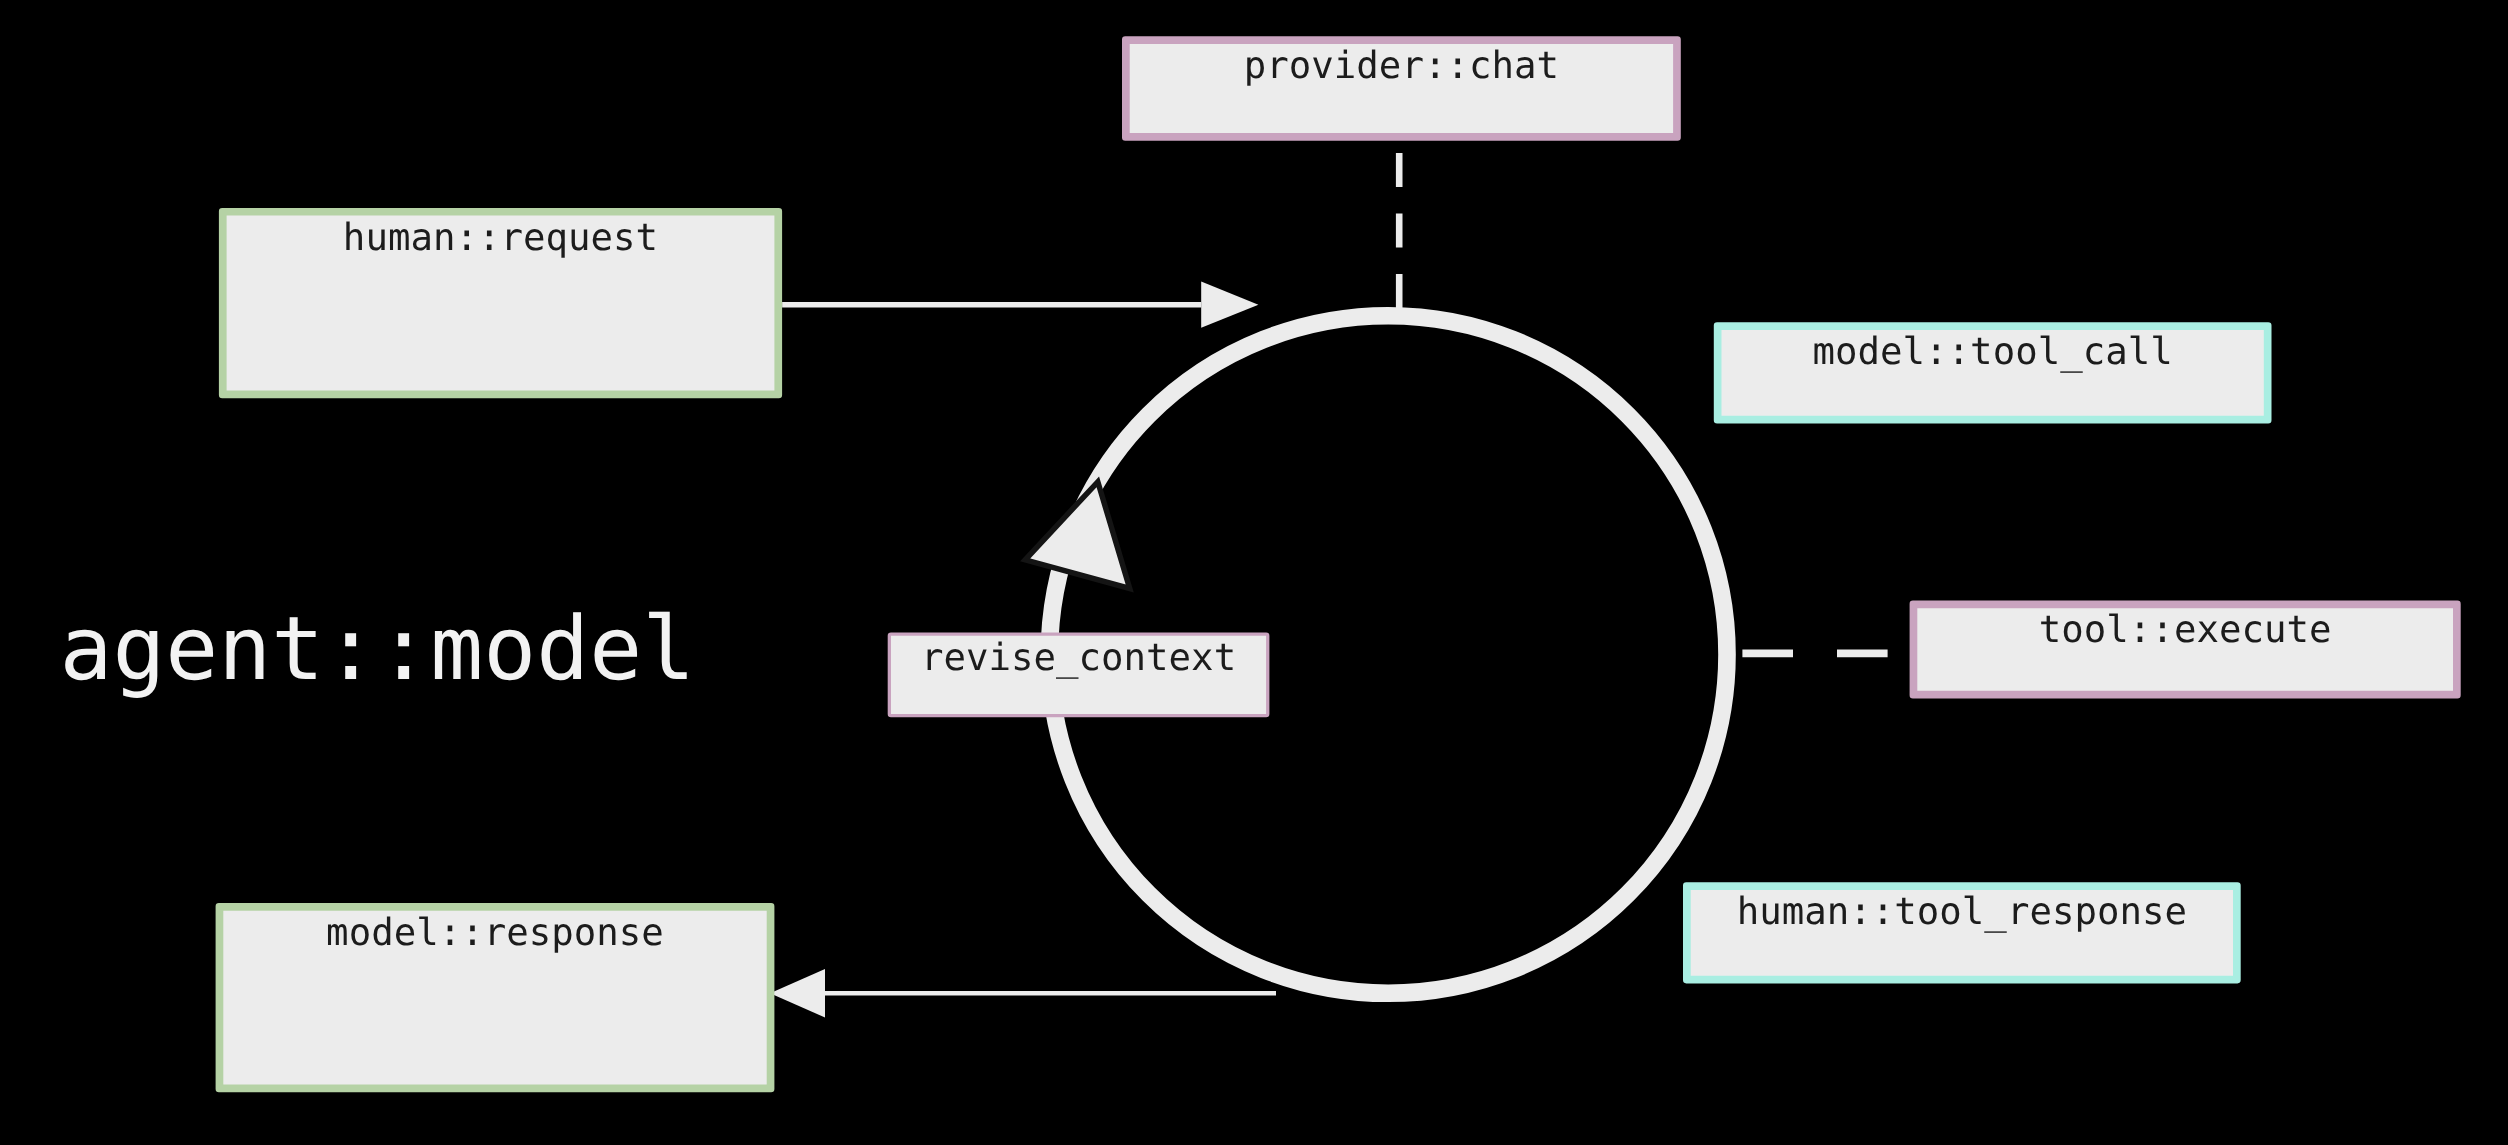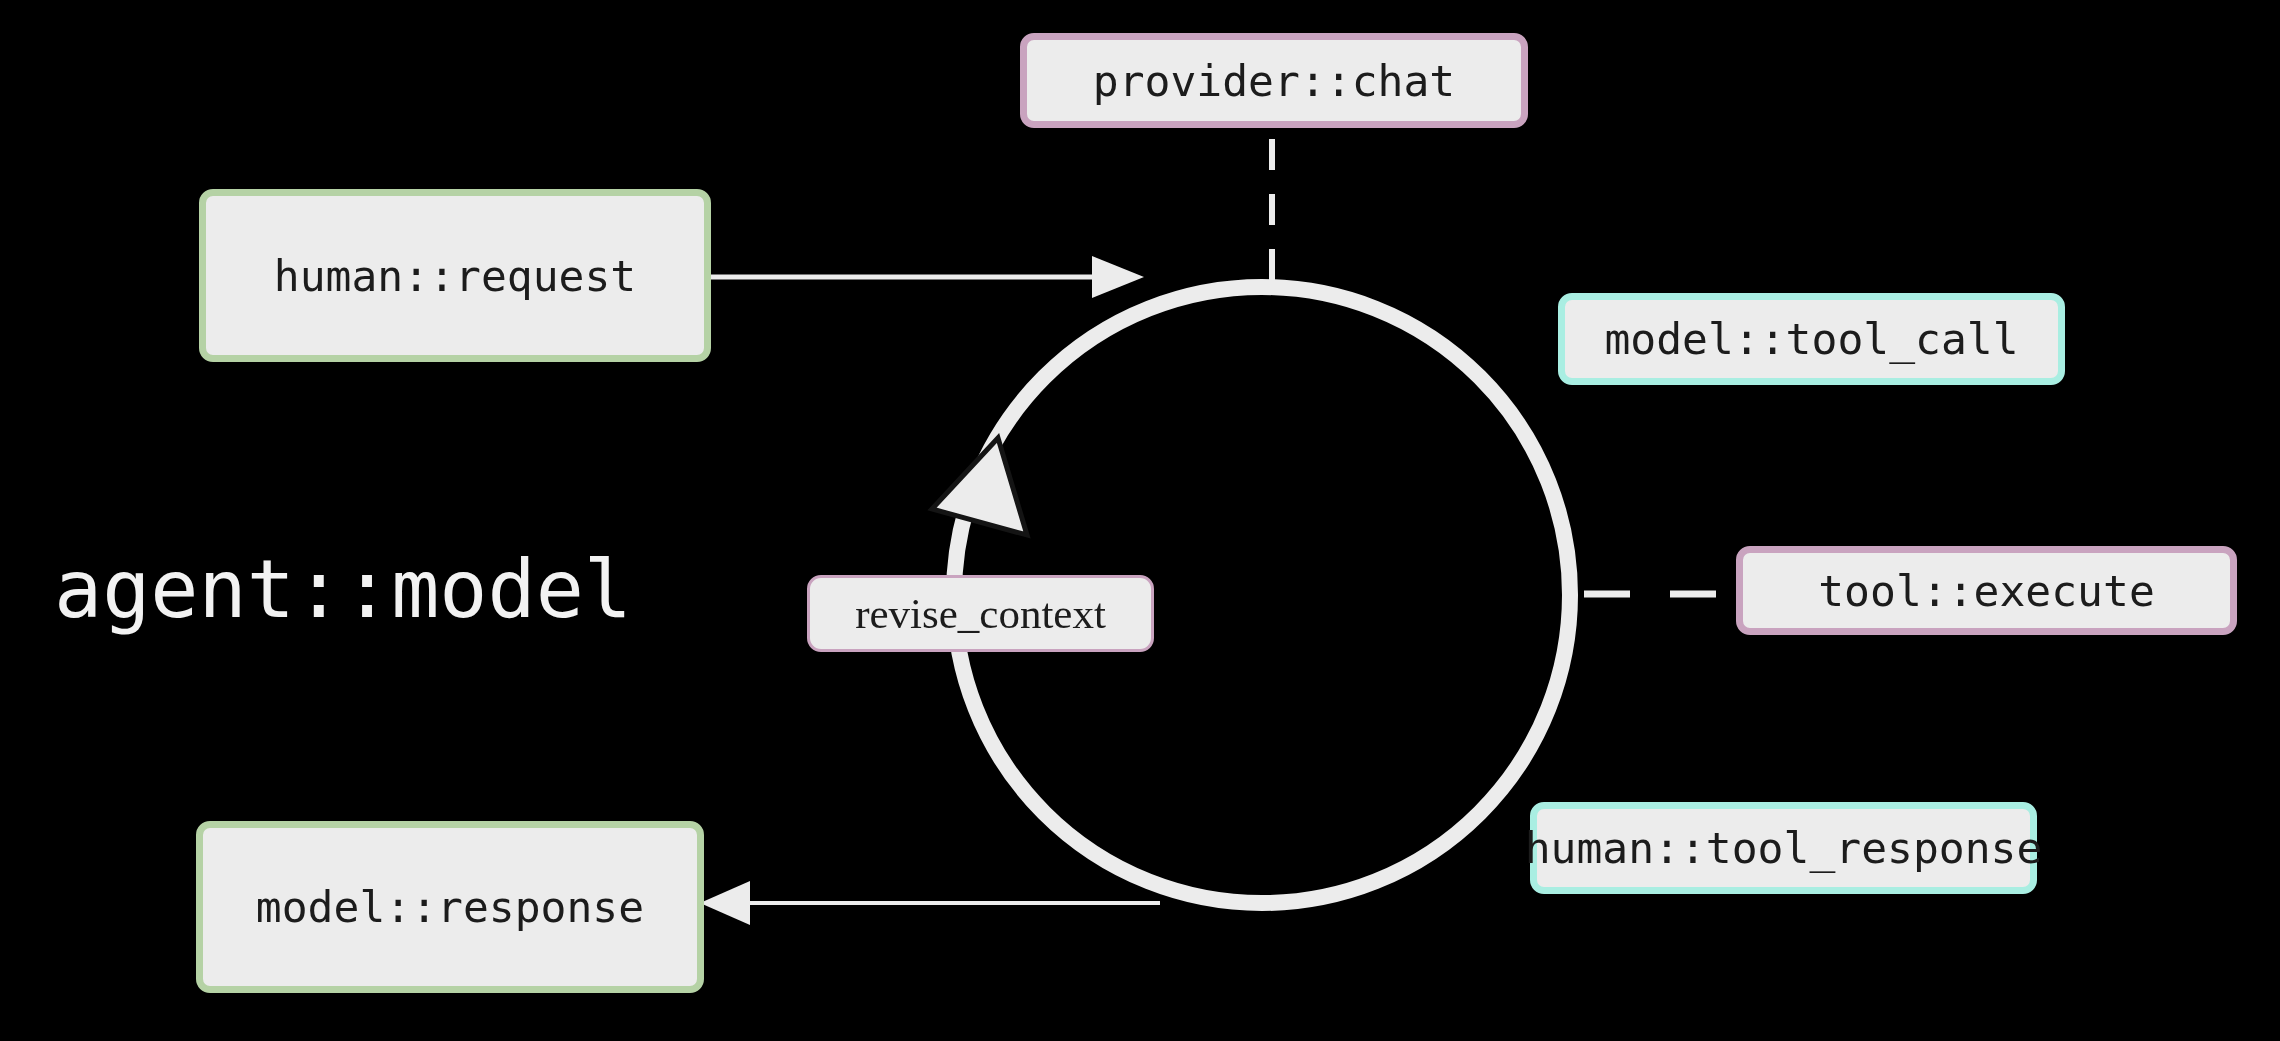--- a/index.html
+++ b/index.html
@@ -18,32 +18,32 @@
     position:relative;
     width:2280px;height:1041px;
     background:var(--c-background);
     overflow:hidden;
     font-family:"DejaVu Sans Mono","Liberation Mono",monospace;
   }
   .layer{position:absolute;left:0;top:0;width:2280px;height:1041px;}
   .node{
     position:absolute;
     background:var(--c-node_fill);
-    display:flex;align-items:center;justify-content:center;
+    display:flex;align-items:flex-start;justify-content:center;
     box-sizing:border-box;
-    border-radius:14px;
+    border-radius:3px;
     color:var(--c-text_dark);
-    font-size:43px;
+    font-size:34px;
     letter-spacing:0px;
     white-space:nowrap;
   }
   .node.pink{border:7px solid var(--c-accent_pink);}
   .node.green{border:7px solid var(--c-accent_green);}
   .node.cyan{border:7px solid var(--c-accent_cyan);}
-  .node.pink-thin{border:3px solid var(--c-accent_pink);font-family:Liberation Serif, serif;}
+  .node.pink-thin{border:3px solid var(--c-accent_pink);}
   .loop-title{
     position:absolute;
     left:54px;top:546px;
     color:var(--c-text_light);
     font-size:80px;
     letter-spacing:0px;
     line-height:1.1;
     white-space:nowrap;
   }
   .svg-line{stroke:var(--c-line);fill:none;}

